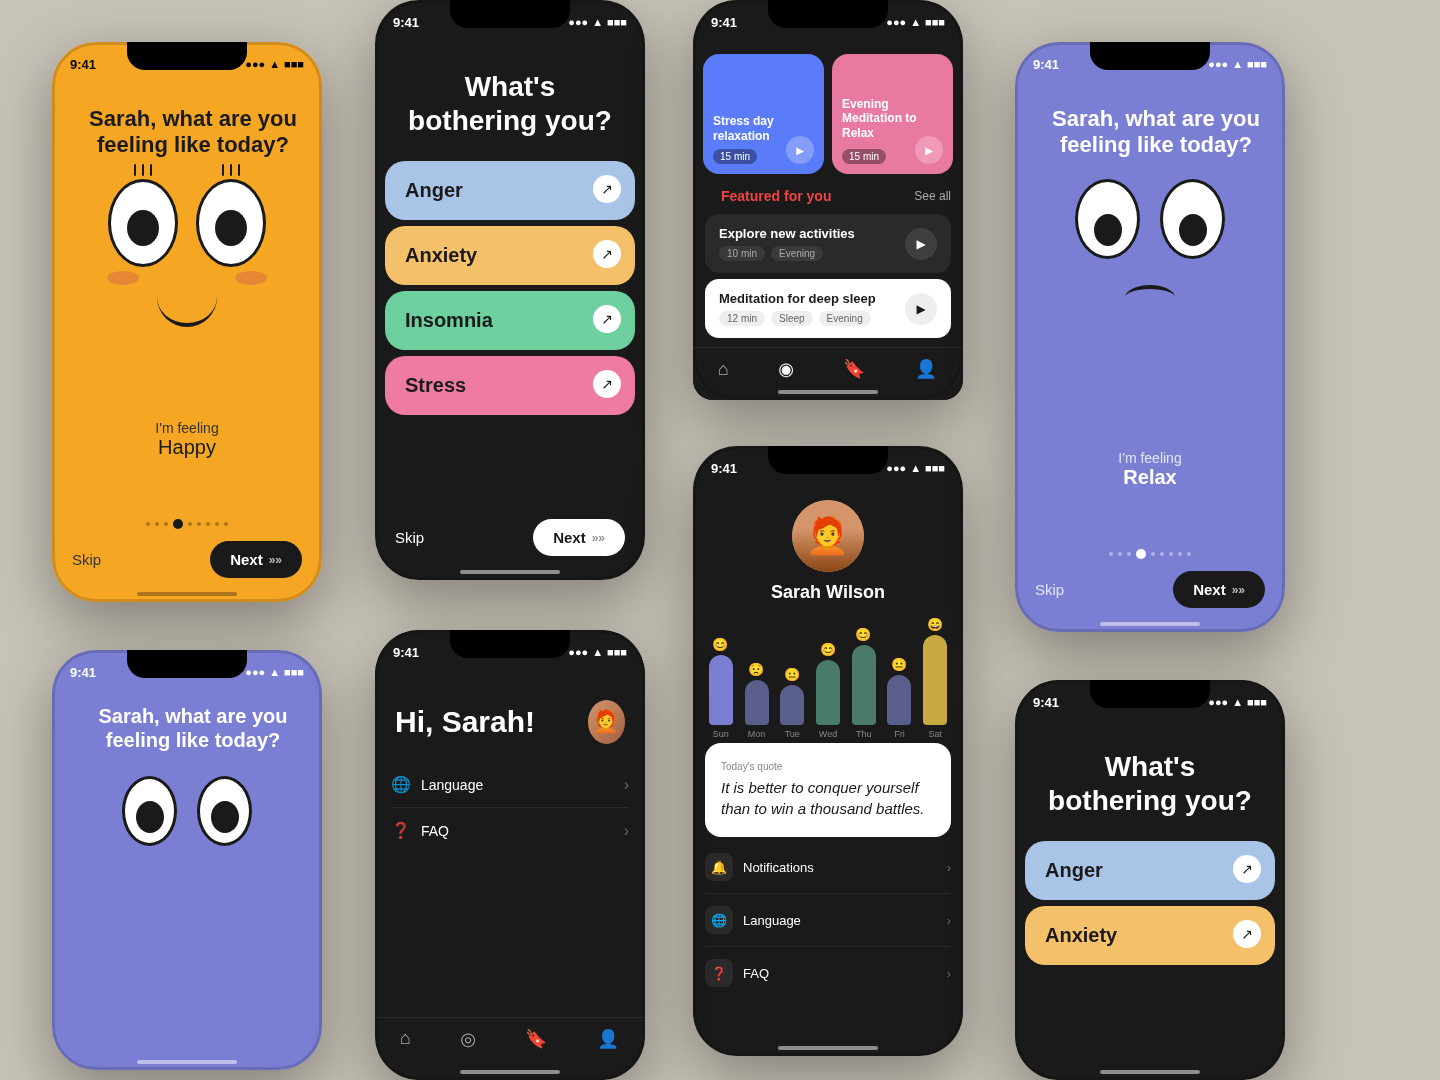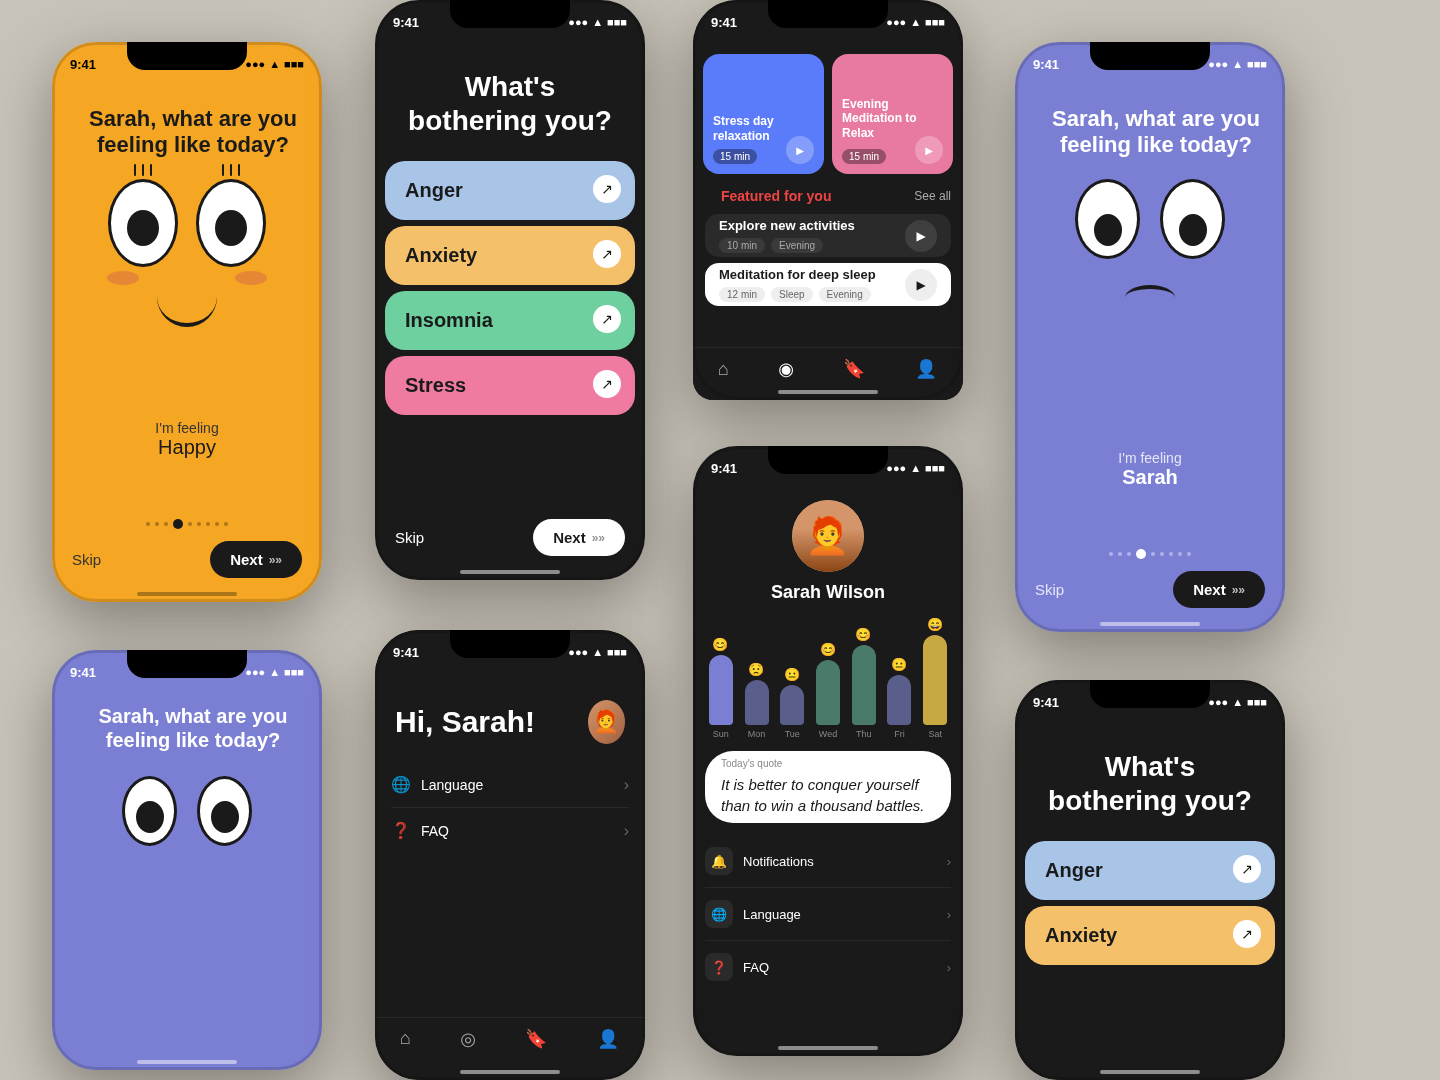--- a/index.html
+++ b/index.html
@@ -380,21 +380,21 @@
       display: flex;
       justify-content: space-between;
       align-items: center;
       margin-bottom: 10px;
     }
     .featured-title { color: #ef4444; font-size: 14px; font-weight: 600; padding-left: 16px; }
     .see-all { color: #aaa; font-size: 12px; }
     .activity-card {
       background: #2a2a2a;
       border-radius: 14px;
-      padding: 4px 14px;
+      padding: 12px 14px;
       margin-bottom: 6px;
       display: flex;
       align-items: center;
       justify-content: space-between;
     }
     .activity-info {}
     .activity-name { color: white; font-size: 13px; font-weight: 600; }
     .activity-tags { display: flex; gap: 6px; margin-top: 5px; }
     .activity-tag {
       background: #3a3a3a;
@@ -484,23 +484,23 @@
       width: 24px;
       border-radius: 12px 12px 4px 4px;
     }
     .chart-day {
       font-size: 9px;
       color: #888;
       margin-top: 4px;
     }
     .quote-card {
       background: white;
-      border-radius: 28px;
-      padding: 7px 16px;
-      margin: 12px;
+      border-radius: 16px;
+      padding: 18px 16px;
+      margin: 4px;
       width: calc(100% - 24px);
     }
     .quote-label { font-size: 10px; color: #888; margin-bottom: 5px; }
     .quote-text { font-size: 15px; color: #1a1a1a; line-height: 1.4; font-style: italic; }
     .settings-list {
       width: 100%;
       padding: 0 12px;
     }
     .settings-item {
       display: flex;
@@ -1000,21 +1000,21 @@
       <div class="question-text" style="color:white;">Sarah, what are you feeling like today?</div>
       <div class="sad-face">
         <div class="sad-eye"></div>
         <div class="sad-eye"></div>
       </div>
       <div style="display:flex;justify-content:center;margin-top:16px;">
         <div class="sad-frown"></div>
       </div>
       <div class="feeling-label" style="margin-top:auto;margin-bottom:60px;text-align:center;">
         <div class="im-feeling" style="color:rgba(255,255,255,0.8);font-size:14px;">I'm feeling</div>
-        <div class="feeling-name" style="color:white;font-size:20px;font-weight:700;">Sarah</div>
+        <div class="feeling-name" style="color:white;font-size:20px;font-weight:700;">Relax</div>
       </div>
       <div class="progress-dots-purple">
         <div class="dot-purple"></div>
           <div class="dot-purple"></div>
           <div class="dot-purple"></div>
         <div class="dot-active-purple"></div>
         <div class="dot-purple"></div>
           <div class="dot-purple"></div>
           <div class="dot-purple"></div>
           <div class="dot-purple"></div>

